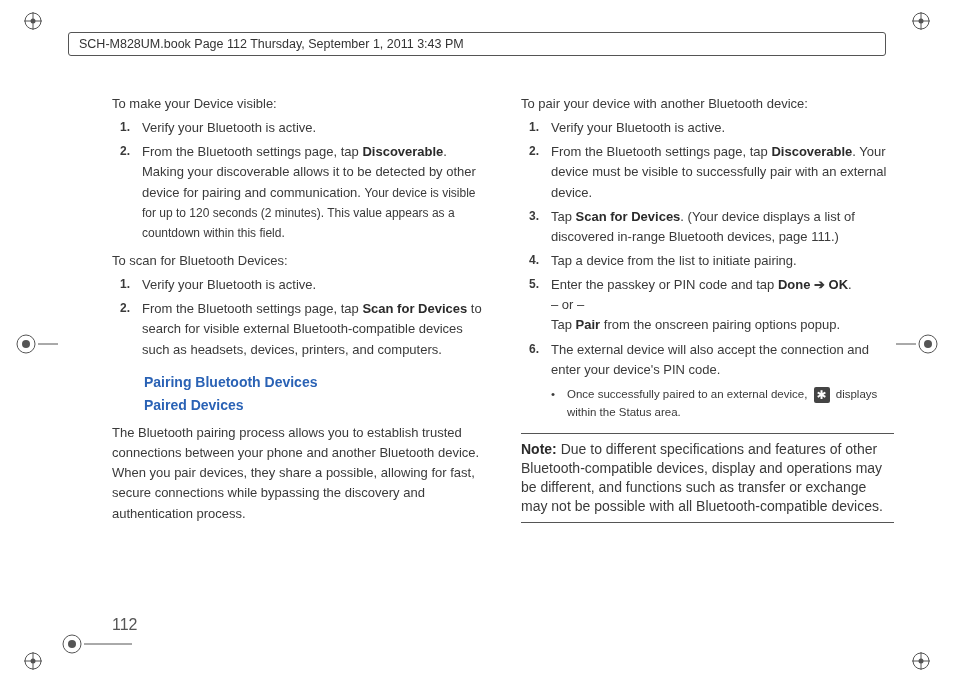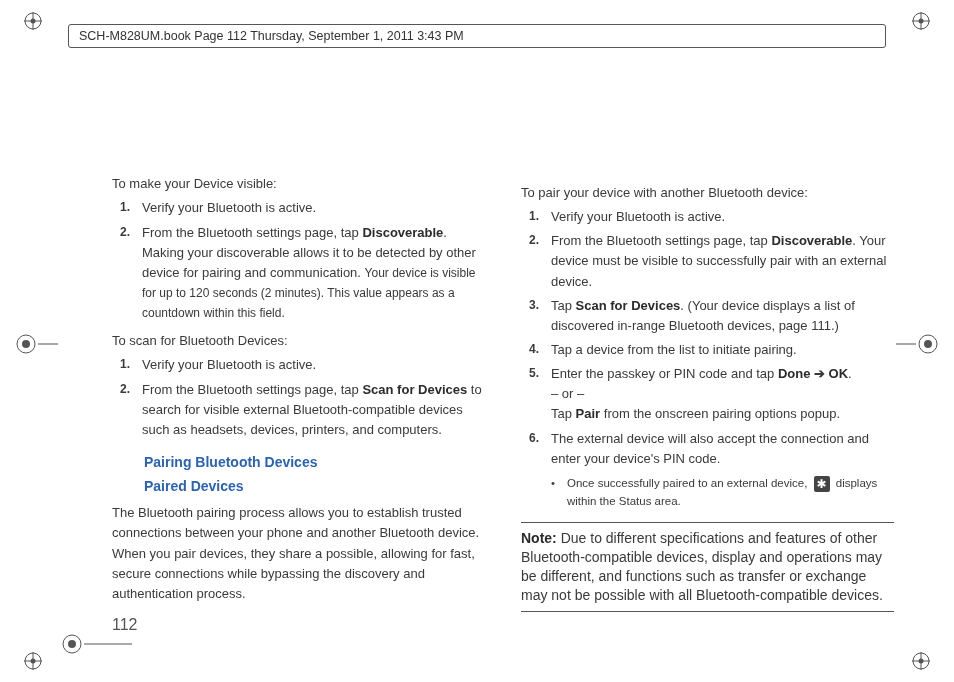--- a/index.html
+++ b/index.html
@@ -19,29 +19,29 @@
   .orn-bl{bottom:12px;left:24px}
   .orn-br{bottom:12px;right:24px}
   
   .register{position:absolute}
   .reg-left{top:330px;left:14px}
   .reg-right{top:330px;right:14px}
   .reg-l2{bottom:24px;left:60px}
   .register svg{display:block}
   
   .header-rule{
-    position:absolute;top:24px;left:68px;right:68px;
+    position:absolute;top:32px;left:68px;right:68px;
     border:1px solid #555;border-radius:3px;
     padding:4px 10px;font-size:12.5px;color:#333;
     background:#fff;
   }
   .page-area{
     position:absolute;
     top:90px;left:112px;right:60px;bottom:70px;
-    display:flex;gap:36px;align-items:flex-end;
+    display:flex;gap:36px;
   }
   .col{flex:1;min-width:0;line-height:1.55}
   .lead{margin:4px 0 2px 0}
   ol.num{list-style:none;margin:2px 0 8px 0;padding:0}
   ol.num>li{display:flex;gap:12px;margin:4px 0}
   ol.num>li>.n{min-width:18px;text-align:right;font-weight:bold;font-size:12px}
   ol.num>li>.t{flex:1}
   .sub{}
   .small{font-size:12px}
   .section-h{

